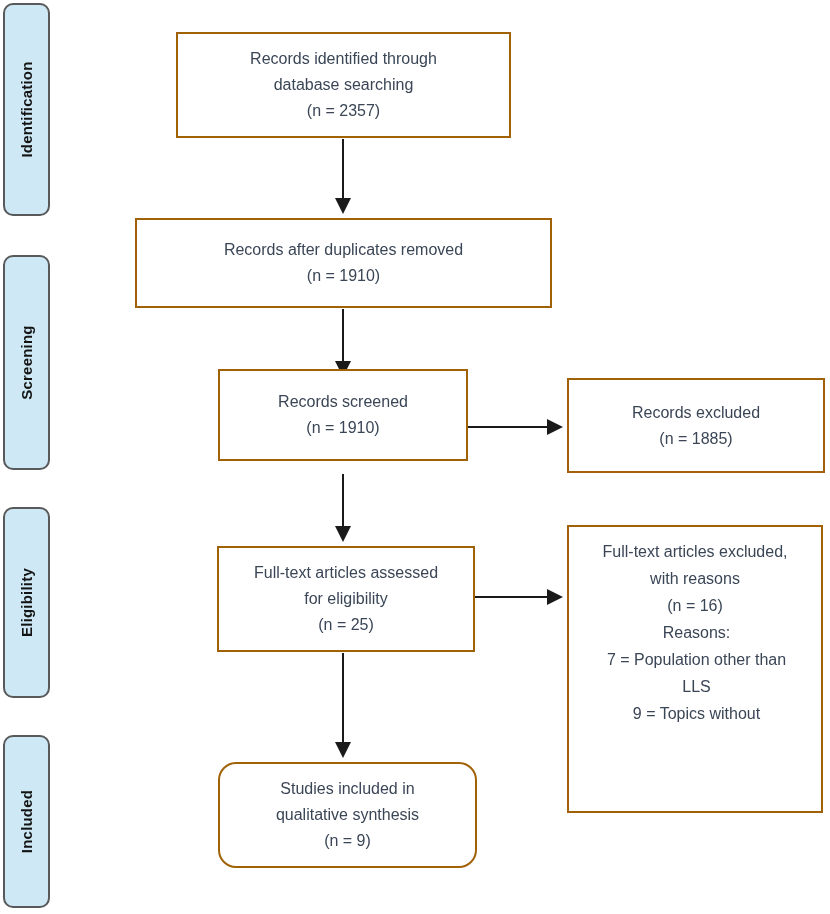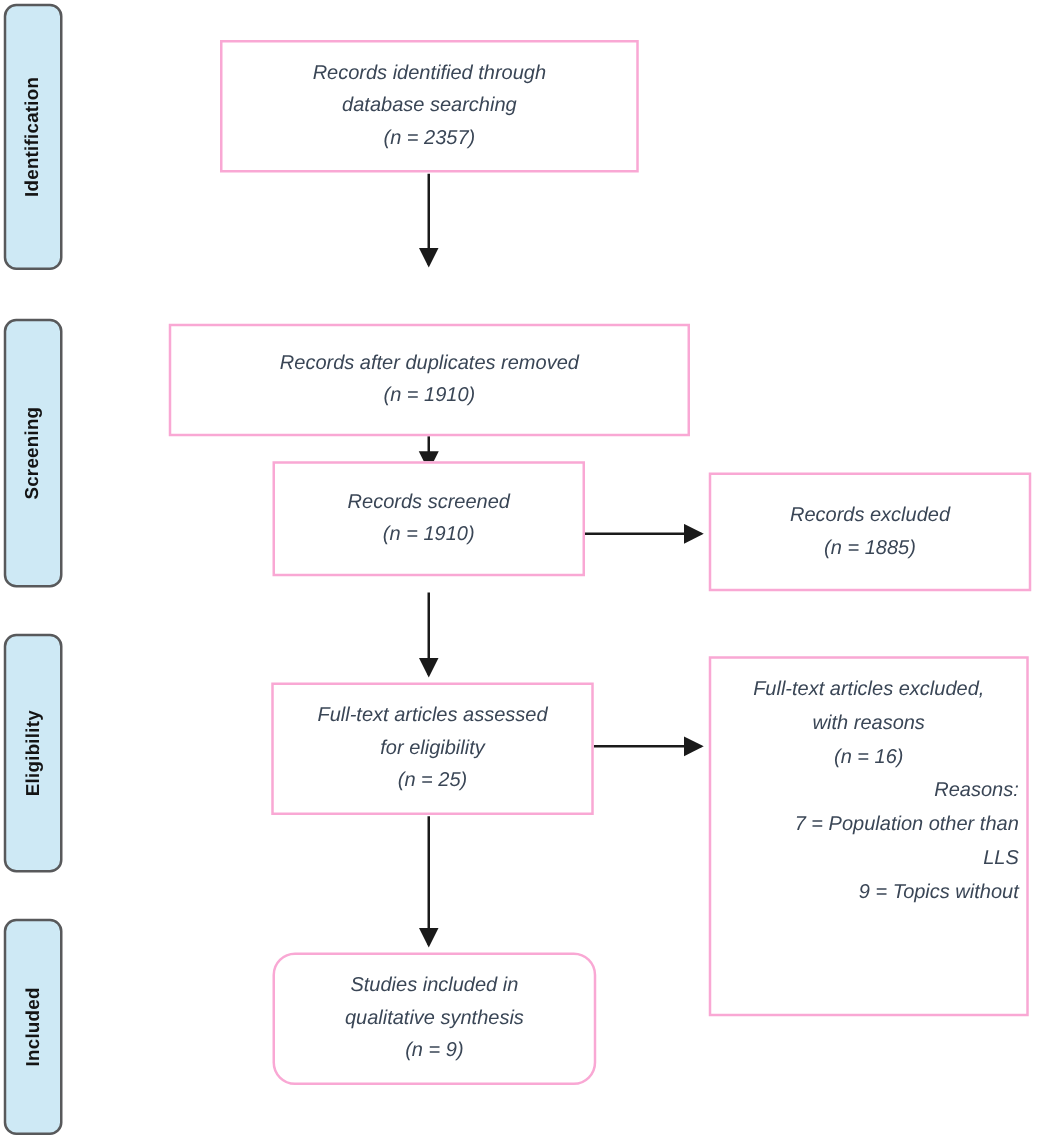--- a/index.html
+++ b/index.html
@@ -30,42 +30,41 @@
   .stage-identification { top: 3px;   height: 213px; }
   .stage-screening      { top: 255px; height: 215px; }
   .stage-eligibility    { top: 507px; height: 191px; }
   .stage-included       { top: 735px; height: 173px; }
 
   
   .fbox {
     position: absolute;
     box-sizing: border-box;
     background: #ffffff;
-    border: 2px solid #f9a8d4;
+    border: 2px solid #a16207;
     color: #3a4656;
     font-size: 16px;
     line-height: 26px;
     display: flex;
     flex-direction: column;
     justify-content: center;
     text-align: center;
-    font-style: italic;
   }
   .box-identified        { left: 176px; top: 32px;  width: 335px; height: 106px; }
-  .box-after-duplicates  { left: 135px; top: 218px; width: 417px; height: 90px; margin-top: 41px;  }
+  .box-after-duplicates  { left: 135px; top: 218px; width: 417px; height: 90px;  }
   .box-screened          { left: 218px; top: 369px; width: 250px; height: 92px; justify-content: center;  }
   .box-records-excluded  { left: 567px; top: 378px; width: 258px; height: 95px;  }
   .box-fulltext-assessed { left: 217px; top: 546px; width: 258px; height: 106px; }
   .box-fulltext-excluded {
     left: 567px; top: 525px; width: 256px; height: 288px;
     justify-content: flex-start;
     padding: 11px 6px 0 6px;
     line-height: 27px;
   }
-  .box-fulltext-excluded .reason { text-align: right; padding-left: 3px; }
+  .box-fulltext-excluded .reason { text-align: center; padding-left: 3px; }
   .box-included-studies  { left: 218px; top: 762px; width: 259px; height: 106px; border-radius: 18px; }
 
   .arrows { position: absolute; left: 0; top: 0; width: 830px; height: 914px; pointer-events: none; }
 </style>
 </head>
 <body>
 
 <div class="canvas">
 
   <svg class="arrows" viewBox="0 0 830 914" xmlns="http://www.w3.org/2000/svg">

